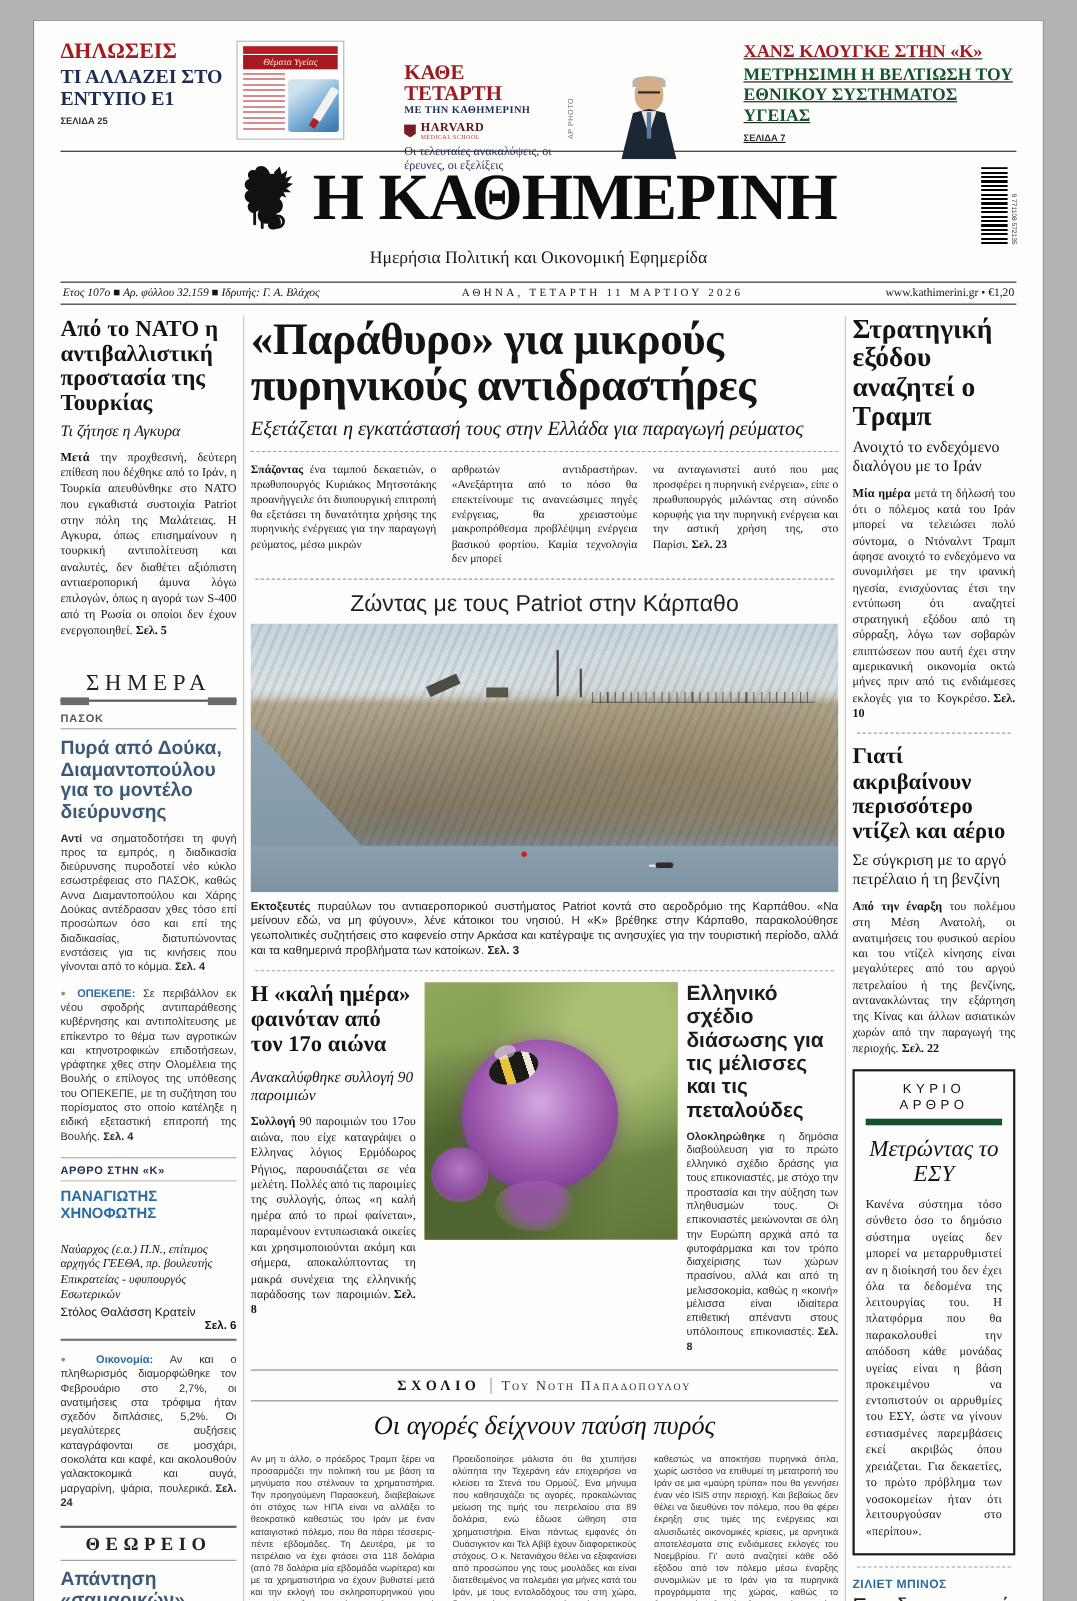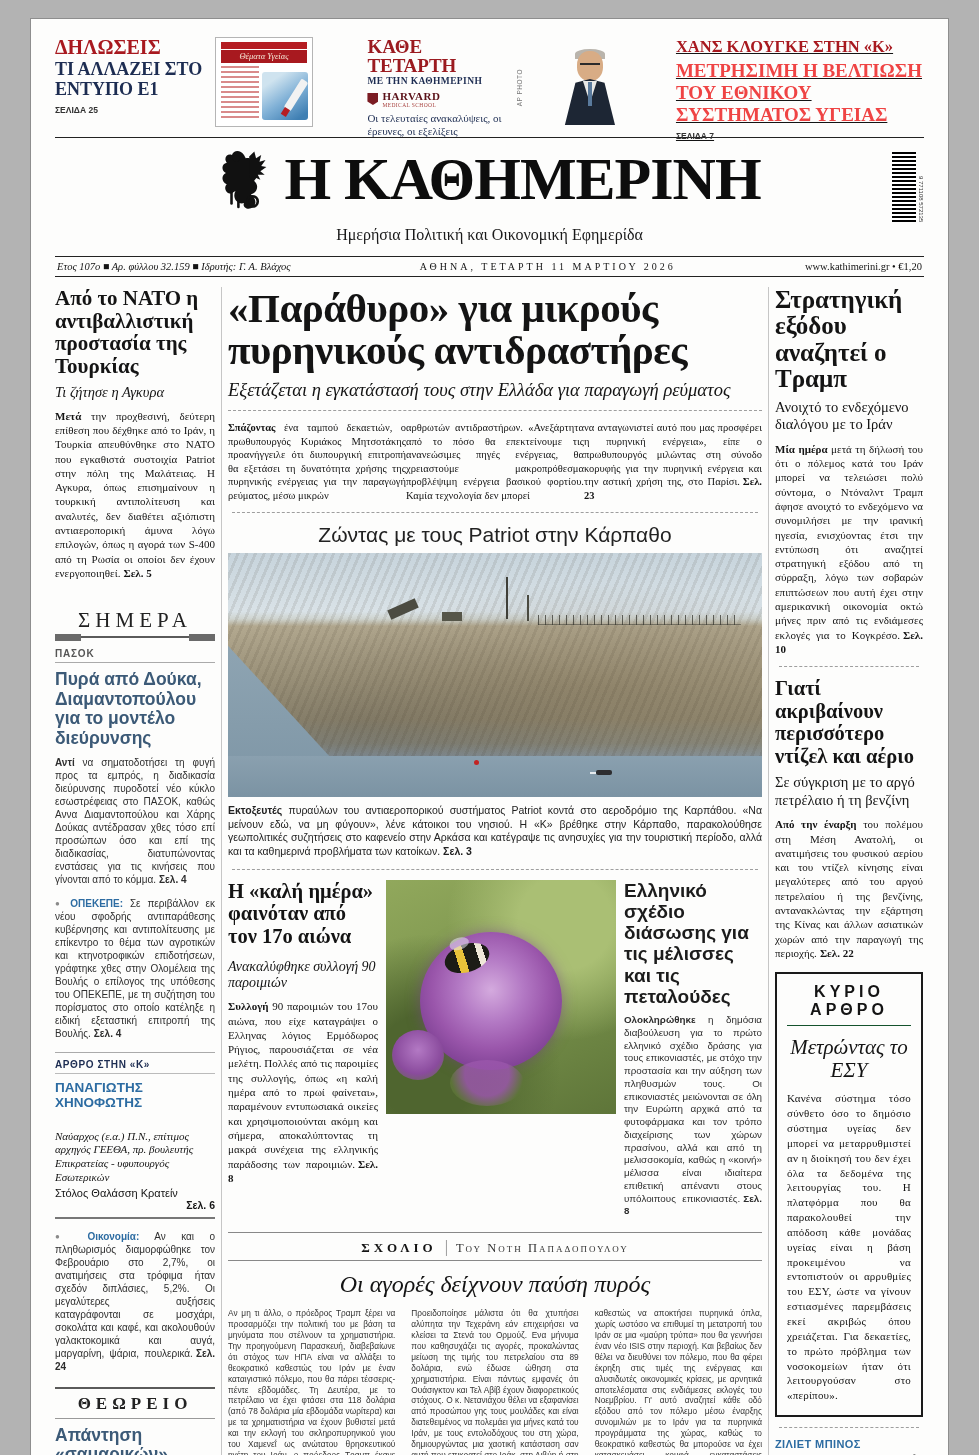--- a/index.html
+++ b/index.html
@@ -18,21 +18,21 @@
   .supp-topband{height:7px;background:#b51d22;margin:4px 5px 0;}
   .supp-mast{margin:1px 5px 0;height:13px;background:#a8191f;color:#f6e9d8;font-style:italic;
              font-size:8.5px;text-align:center;line-height:13px;}
   .supp-cols{position:absolute;left:5px;top:28px;width:38px;height:54px;
              background:repeating-linear-gradient(180deg,#d98a8a 0 2px,transparent 2px 5px);}
   .supp-img{position:absolute;right:4px;top:34px;width:46px;height:48px;
             background:linear-gradient(145deg,#cfe3ef 20%,#7fb0d6 55%,#3f7fb3 90%);border-radius:3px;}
   .supp-syr{position:absolute;right:12px;top:40px;width:8px;height:34px;background:#f2f2f2;
             transform:rotate(32deg);border-radius:2px;}
   .supp-syr::after{content:"";position:absolute;left:1px;bottom:-7px;width:6px;height:8px;background:#b51d22;}
-  .promo-center{display:flex;gap:8px;width:286px;}
+  .promo-center{display:flex;gap:8px;width:286px;margin-top:20px;}
   .pc-kicker{color:#9b1b20;font-weight:bold;font-size:19px;line-height:1;}
   .pc-sub{color:#1d2d52;font-weight:bold;font-size:9.5px;letter-spacing:.4px;margin-top:1px;}
   .harvard{display:flex;align-items:center;gap:4px;margin-top:4px;}
   .crest{width:11px;height:12px;background:#7b1c23;clip-path:polygon(0 0,100% 0,100% 70%,50% 100%,0 70%);}
   .h-name{font-weight:bold;color:#5a1118;font-size:11px;letter-spacing:.5px;}
   .h-sub{font-size:5.5px;color:#a8433f;letter-spacing:.4px;}
   .pc-desc{color:#1d2d52;font-size:11px;line-height:1.2;margin-top:4px;}
   .vcredit{writing-mode:vertical-rl;transform:rotate(180deg);font-family:"Liberation Sans",sans-serif;
            font-size:6.5px;color:#777;letter-spacing:.5px;align-self:center;}
   .kluge{width:118px;height:88px;flex:none;position:relative;overflow:hidden;
@@ -40,21 +40,21 @@
   .kluge .head{position:absolute;left:46px;top:14px;width:26px;height:30px;border-radius:46%;background:#d8ac85;}
   .kluge .hair{position:absolute;left:44px;top:12px;width:30px;height:10px;border-radius:50% 50% 0 0;background:#b9b4ac;}
   .kluge .glasses{position:absolute;left:49px;top:26px;width:20px;height:5px;border-top:2px solid #2b2b2b;}
   .kluge .body{position:absolute;left:26px;top:42px;width:66px;height:46px;background:#1d2634;
                clip-path:polygon(12% 100%,28% 8%,50% 0,72% 8%,88% 100%);}
   .kluge .shirt{position:absolute;left:52px;top:44px;width:14px;height:22px;background:#e8e8e6;
                 clip-path:polygon(0 0,100% 0,50% 100%);}
   .kluge .tie{position:absolute;left:57px;top:45px;width:4px;height:24px;background:#5a7a9c;}
   .promo-right{width:252px;padding-left:2px;text-decoration:underline;}
   .pr-kicker{color:#a8191f;font-weight:bold;font-size:16.5px;}
-  .pr-title{color:#ef4444;font-weight:bold;font-size:19px;line-height:1.15;margin-top:3px;}
+  .pr-title{color:#14532d;font-weight:bold;font-size:16px;line-height:1.15;margin-top:3px;}
 
   
   .masthead{position:relative;padding:10px 0 6px;text-align:center;}
   .mast-row{display:flex;align-items:center;justify-content:center;gap:14px;}
   .mast-title{font-size:60px;font-weight:bold;letter-spacing:-1px;line-height:1;color:#0d0d0d;}
   .mast-sub{font-size:16px;margin-top:16px;color:#1a1a1a;}
   .griffin{width:52px;height:62px;flex:none;}
   .barcode-wrap{position:absolute;right:0;top:14px;display:flex;gap:2px;align-items:flex-end;}
   .barcode{width:24px;height:70px;background:repeating-linear-gradient(180deg,#000 0 2px,#fff 2px 4px);}
   .barcode-num{writing-mode:vertical-rl;font-family:"Liberation Sans",sans-serif;font-size:6px;color:#333;}
@@ -96,21 +96,21 @@
   .arthro-desc{font-style:italic;font-size:11px;line-height:1.25;margin-top:20px;}
   .arthro-work{font-family:"Liberation Sans",sans-serif;font-weight:normal;font-size:11px;margin-top:2px;}
   .arthro-page{text-align:right;font-weight:bold;font-family:"Liberation Sans",sans-serif;font-size:10.5px;}
   .sec-theoreio{text-align:center;font-weight:bold;font-size:17px;letter-spacing:5px;color:#222;
                 border-top:2px solid #5a5a5a;border-bottom:1px solid #999;padding:5px 0 4px;margin-top:14px;}
   .theoreio-block{border-bottom:2px solid #777;padding:7px 0 5px;}
 
   
   .headline{font-weight:bold;font-size:41px;line-height:1.03;letter-spacing:-.5px;text-align:left;}
   .deck{font-style:italic;font-size:18.5px;margin:9px 0 10px;border-bottom:1px dashed #9e9e9e;padding-bottom:9px;}
-  .lede{display:flex;}
+  .lede{display:flex;gap:14px;}
   .lede-col{flex:1;font-size:10.5px;line-height:1.28;text-align:justify;}
   .photo-title{font-family:"Liberation Sans",sans-serif;font-size:21px;color:#222;text-align:center;margin:4px 0 6px;}
   .photo-kar{position:relative;height:244px;overflow:hidden;
      background:linear-gradient(180deg,#c7d4dc 0%,#d9e2e7 24%,#cfd4cf 27%,#b2a88f 30%,#a3997f 52%,#958c74 68%,#8a8a7e 78%,#87949d 84%,#7f97a6 100%);}
   .rock-tex{position:absolute;inset:0;background:
      repeating-linear-gradient(113deg,rgba(60,50,35,.10) 0 3px,transparent 3px 8px),
      radial-gradient(ellipse at 70% 55%,rgba(90,75,50,.25),transparent 55%),
      radial-gradient(ellipse at 25% 70%,rgba(40,40,40,.18),transparent 45%);}
   .sea-wedge{position:absolute;left:0;top:38%;width:26%;height:62%;
      background:linear-gradient(180deg,#8ea4b2,#7d95a5);clip-path:polygon(0 0,100% 100%,0 100%);}
@@ -156,22 +156,22 @@
   .sx-cols{display:flex;gap:16px;}
   .sx-col{flex:1;font-family:"Liberation Sans",sans-serif;font-size:8.3px;line-height:1.32;
           text-align:justify;color:#333;}
 
   
   .col-right{font-size:11px;}
   .rt-title{font-weight:bold;font-size:25px;line-height:1.05;}
   .rt-sub{font-size:14.5px;margin:7px 0 8px;line-height:1.2;}
   .rd-title{font-weight:bold;font-size:20.5px;line-height:1.1;}
   .kyrio{border:2px solid #1a1a1a;padding:9px 10px 12px;margin-top:4px;}
-  .kyrio-head{font-family:"Liberation Sans",sans-serif;font-weight:bold;font-size:16px;letter-spacing:4px;
-              text-align:center;border-bottom:1px solid #14532d;padding-bottom:6px;}
+  .kyrio-head{font-family:"Liberation Sans",sans-serif;font-weight:normal;font-size:12px;letter-spacing:4px;
+              text-align:center;border-bottom:6px solid #14532d;padding-bottom:6px;}
   .kyrio-title{font-style:italic;font-size:21px;text-align:center;margin:10px 0 9px;line-height:1.1;}
   .kyrio-body{font-size:11px;line-height:1.35;text-align:justify;letter-spacing:.2px;}
   .bin-kicker{font-family:"Liberation Sans",sans-serif;color:#2d6ca2;font-weight:bold;font-size:11px;letter-spacing:.4px;}
   .bin-title{font-family:"Liberation Sans",sans-serif;font-size:19.5px;color:#1c1c1c;margin:2px 0 6px;}
 </style>
 </head>
 <body>
 
 <div class="page">
 

